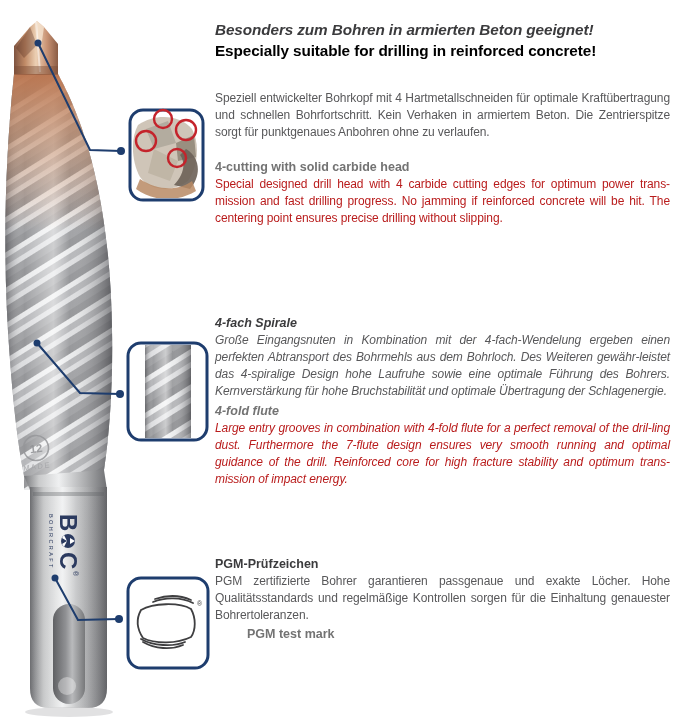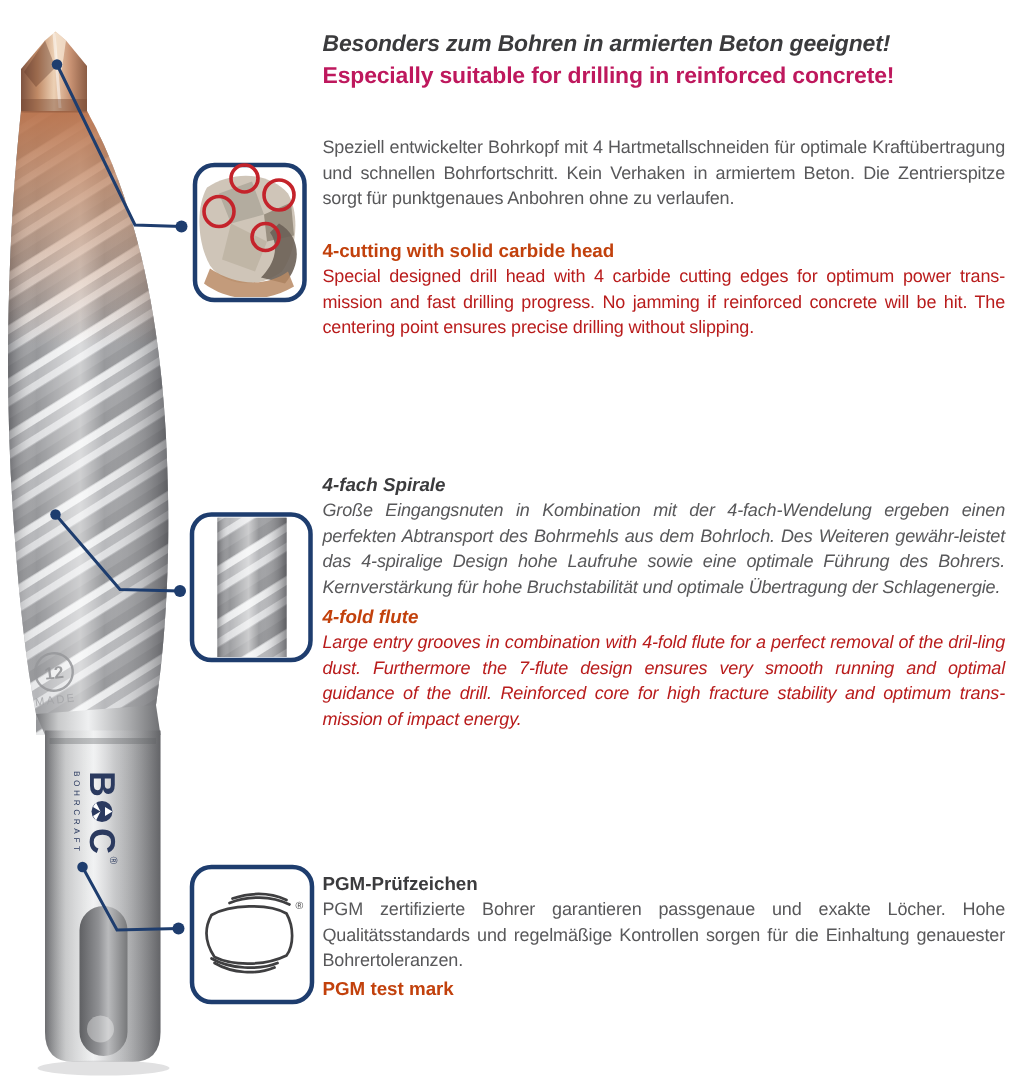--- a/index.html
+++ b/index.html
@@ -5,27 +5,27 @@
   html,body{margin:0;padding:0;}
   body{
     width:683px;height:719px;background:#ffffff;position:relative;overflow:hidden;
     font-family:"Liberation Sans", sans-serif;
   }
   .page{position:absolute;inset:0;}
 
   
   .header{position:absolute;left:215px;top:19px;width:460px;}
   .t-de{font-size:15.3px;font-weight:bold;color:#3b3b3d;line-height:21px;letter-spacing:-0.1px;font-style:italic;}
-  .t-en{font-size:15.3px;font-weight:bold;color:#be185d;line-height:21px;letter-spacing:-0.1px;}
+  .t-en{font-size:15.3px;font-weight:bold;color:#000000;line-height:21px;letter-spacing:-0.1px;}
 
   .sec{position:absolute;left:215px;width:455px;}
-  .s1{top:90px;} .s2{top:316px;font-style:italic;} .s3{top:582px;}
+  .s1{top:90px;} .s2{top:316px;font-style:italic;} .s3{top:557px;}
   .h-de{font-size:12.5px;font-weight:bold;color:#3b3b3d;margin:0 0 2px;}
-  .h-en{font-size:12.5px;font-weight:bold;color:#c2410c;margin:0 0 2px;}
-  .s1 .h-en{margin-top:19px;} .s2 .h-en{margin-top:4px;} .s3 .h-en{margin-top:3px;}
+  .h-en{font-size:12.5px;font-weight:bold;color:#737373;margin:0 0 2px;}
+  .s1 .h-en{margin-top:19px;} .s2 .h-en{margin-top:4px;} .s3 .h-en{margin-top:3px;margin-left:32px;}
   .sec p{margin:0;font-size:12px;line-height:17px;text-align:justify;letter-spacing:-0.1px;}
   .p-de{color:#58585a;}
   .p-en{color:#b91c1c;}
 
   
   .drill-svg{position:absolute;left:0;top:0;}
 </style>
 </head>
 <body>
 

